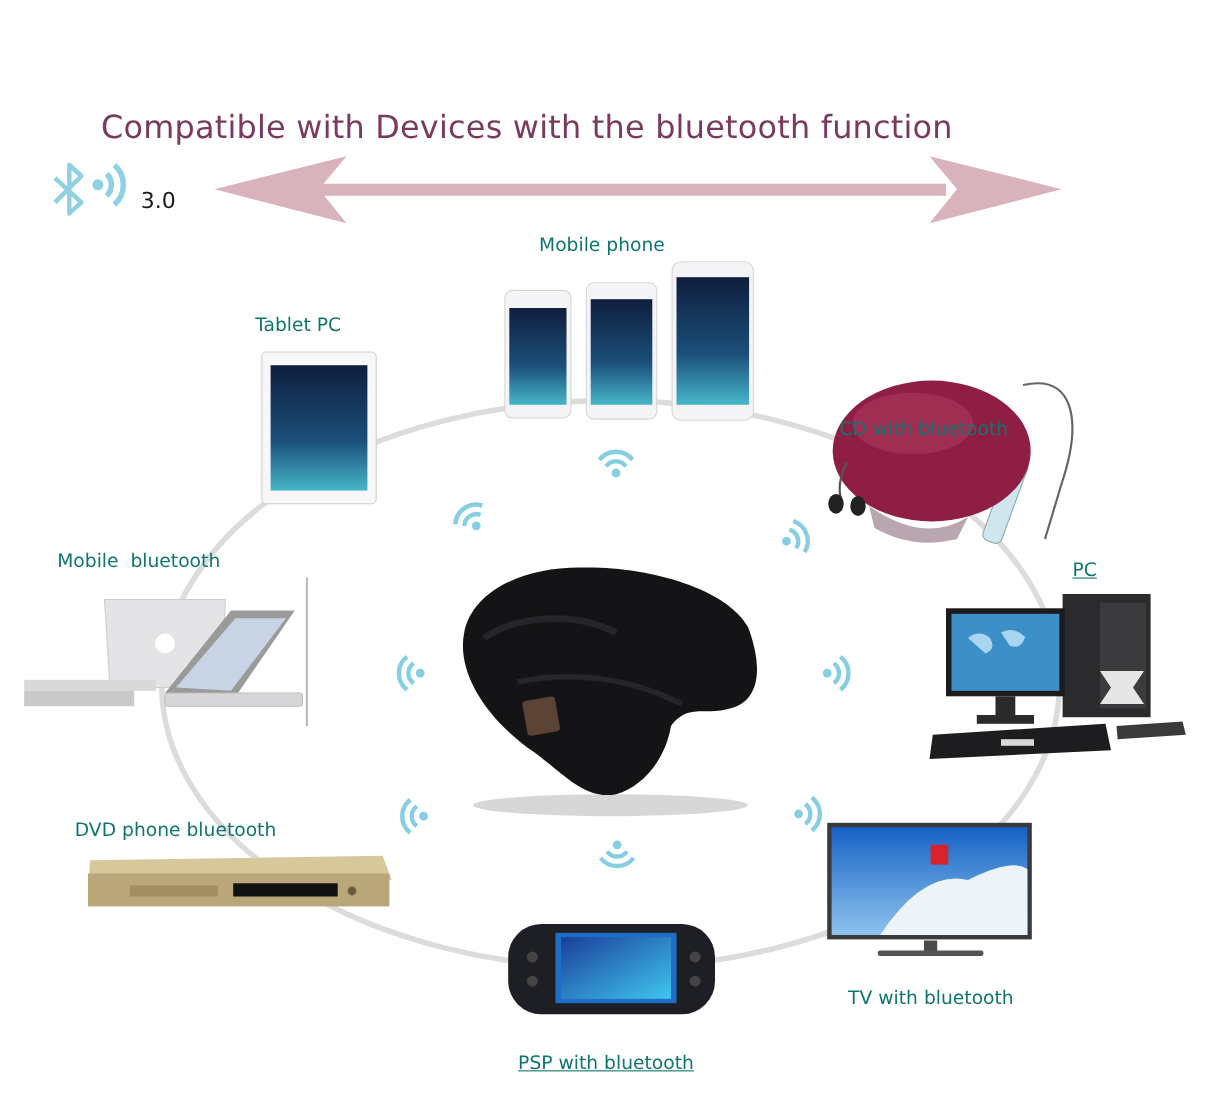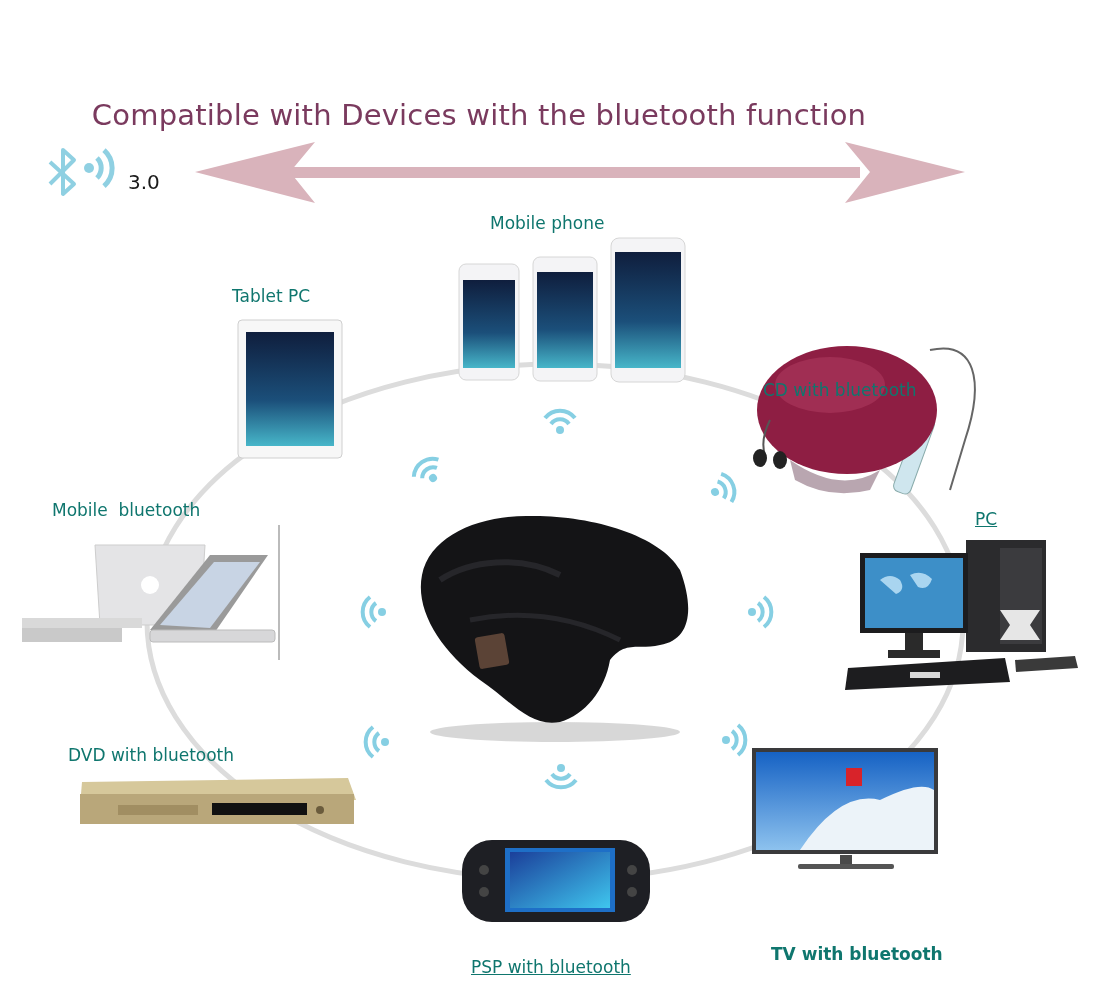--- a/index.html
+++ b/index.html
@@ -185,15 +185,15 @@
 </svg>
 
 <div class="abs title">Compatible with Devices with the bluetooth function</div>
 <div class="abs version">3.0</div>
 
 <div class="abs label" style="left:490px; top:213px;">Mobile phone</div>
 <div class="abs label" style="left:232px; top:286px;">Tablet PC</div>
 <div class="abs label" style="left:763px; top:332px;margin-top:48px;">CD with bluetooth</div>
 <div class="abs label" style="left:52px; top:500px; white-space:pre;">Mobile  bluetooth</div>
 <div class="abs label" style="left:975px; top:509px;text-decoration:underline;">PC</div>
-<div class="abs label" style="left:68px; top:745px;">DVD with bluetooth</div>
-<div class="abs label" style="left:771px; top:944px;font-weight:bold;">TV with bluetooth</div>
+<div class="abs label" style="left:68px; top:745px;">DVD phone bluetooth</div>
+<div class="abs label" style="left:771px; top:898px;">TV with bluetooth</div>
 <div class="abs label" style="left:471px; top:957px;text-decoration:underline;">PSP with bluetooth</div>
 
 </body></html>

